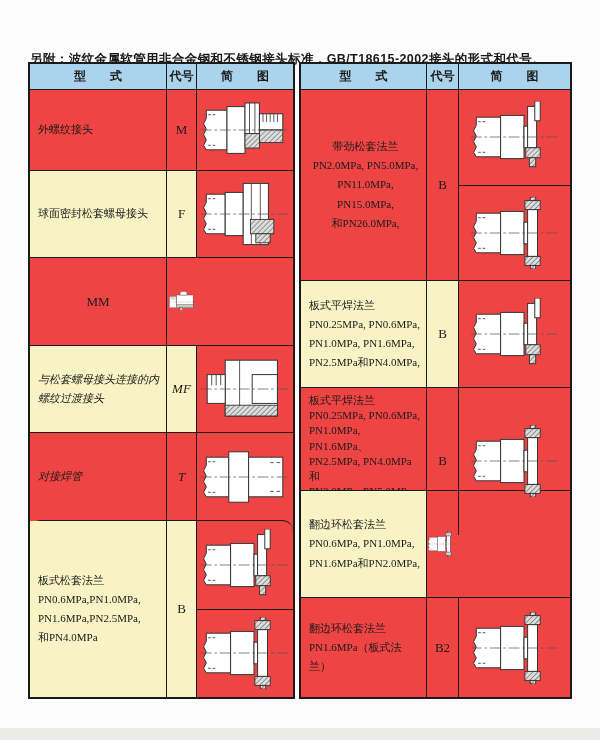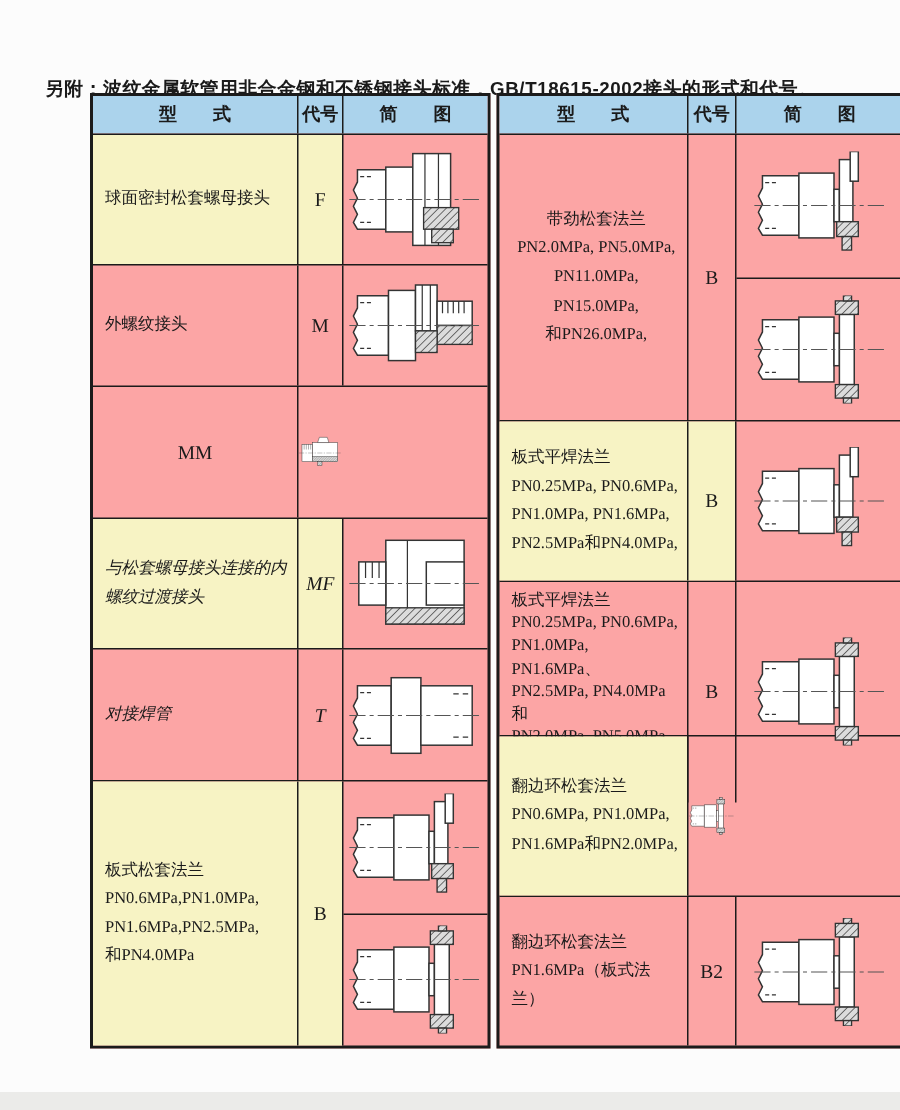--- a/index.html
+++ b/index.html
@@ -20,22 +20,21 @@
     font-size: 12.5px;
     font-weight: bold;
     letter-spacing: 0.4px;
     white-space: nowrap;
     margin-top: 41px;
   }
   .ftable {
     position: absolute;
     top: 62px;
     border: 2px solid var(--border, #1b1b1b);
-    background: #fca5a5;
-    margin-left: 32px;
+    background: #ef4444;
   }
   #left-table  { left: 28px;  width: 267px; }
   #right-table { left: 299px; width: 273px; }
 
   .thead, .trow { display: grid; }
   #left-table  .thead, #left-table  .trow { grid-template-columns: 136px 30px 1fr; }
   #right-table .thead, #right-table .trow { grid-template-columns: 125px 32px 1fr; }
 
   .thead {
     height: 25px;
@@ -96,47 +95,21 @@
 
 <div class="page">
   <div class="title">另附：波纹金属软管用非合金钢和不锈钢接头标准，GB/T18615-2002接头的形式和代号。</div>
 
   <div class="ftable" id="left-table">
     <div class="thead">
       <div class="hcell">型　　式</div>
       <div class="hcell">代号</div>
       <div class="hcell">简　　图</div>
     </div>
-  <div class="trow" style="height: 87px;">
-        <div class="cell type-cell hl">球面密封松套螺母接头</div>
-        <div class="cell code-cell hl">F</div>
-        <div class="cell diagram-cell">
-          <div class="subcell">
-            <svg class="fitting-svg" viewBox="0 0 100 80" xmlns="http://www.w3.org/2000/svg">
-              <defs>
-                <pattern id="hp2" width="4" height="4" patternUnits="userSpaceOnUse" patternTransform="rotate(45)">
-                  <rect width="4" height="4" fill="#dcdcdc"></rect>
-                  <line x1="0" y1="0" x2="0" y2="4" stroke="#444" stroke-width="1.1"></line>
-                </pattern>
-              </defs>
-              <polygon points="7,18 28,18 28,62 7,62 4,57 7,51 4,45 7,39 4,33 7,27" fill="#fff" stroke="#333" stroke-width="1.1"></polygon>
-              <line x1="9" y1="23" x2="19" y2="23" stroke="#333" stroke-width="0.9" stroke-dasharray="3 2"></line>
-              <line x1="9" y1="57" x2="19" y2="57" stroke="#333" stroke-width="0.9" stroke-dasharray="3 2"></line>
-              <rect x="28" y="16" width="20" height="48" fill="#fff" stroke="#333" stroke-width="1.1"></rect>
-              <rect x="48" y="6" width="28" height="68" fill="#fff" stroke="#333" stroke-width="1.1"></rect>
-              <line x1="57" y1="6" x2="57" y2="74" stroke="#333" stroke-width="0.9"></line>
-              <line x1="67" y1="6" x2="67" y2="74" stroke="#333" stroke-width="0.9"></line>
-              <rect x="56" y="46" width="26" height="16" fill="url(#hp2)" stroke="#333" stroke-width="1"></rect>
-              <rect x="62" y="62" width="16" height="10" fill="url(#hp2)" stroke="#333" stroke-width="1"></rect>
-              <line x1="1" y1="40" x2="99" y2="40" stroke="#555" stroke-width="0.8" stroke-dasharray="12 3 3 3"></line>
-            </svg>
-          </div>
-        </div>
-      </div>
-      <div class="trow" style="height: 81px;">
+  <div class="trow" style="height: 81px;">
         <div class="cell type-cell">外螺纹接头</div>
         <div class="cell code-cell">M</div>
         <div class="cell diagram-cell">
           <div class="subcell">
             <svg class="fitting-svg" viewBox="0 0 100 80" xmlns="http://www.w3.org/2000/svg">
               <defs>
                 <pattern id="hp1" width="4" height="4" patternUnits="userSpaceOnUse" patternTransform="rotate(45)">
                   <rect width="4" height="4" fill="#dcdcdc"></rect>
                   <line x1="0" y1="0" x2="0" y2="4" stroke="#444" stroke-width="1.1"></line>
                 </pattern>
@@ -154,20 +127,46 @@
               <line x1="78" y1="22" x2="78" y2="31" stroke="#333" stroke-width="0.9"></line>
               <line x1="82" y1="22" x2="82" y2="31" stroke="#333" stroke-width="0.9"></line>
               <line x1="86" y1="22" x2="86" y2="31" stroke="#333" stroke-width="0.9"></line>
               <rect x="66" y="40" width="26" height="14" fill="url(#hp1)" stroke="#333" stroke-width="1"></rect>
               <rect x="50" y="44" width="16" height="16" fill="url(#hp1)" stroke="#333" stroke-width="1"></rect>
               <line x1="1" y1="40" x2="99" y2="40" stroke="#555" stroke-width="0.8" stroke-dasharray="12 3 3 3"></line>
             </svg>
           </div>
         </div>
       </div>
+      <div class="trow" style="height: 87px;">
+        <div class="cell type-cell hl">球面密封松套螺母接头</div>
+        <div class="cell code-cell hl">F</div>
+        <div class="cell diagram-cell">
+          <div class="subcell">
+            <svg class="fitting-svg" viewBox="0 0 100 80" xmlns="http://www.w3.org/2000/svg">
+              <defs>
+                <pattern id="hp2" width="4" height="4" patternUnits="userSpaceOnUse" patternTransform="rotate(45)">
+                  <rect width="4" height="4" fill="#dcdcdc"></rect>
+                  <line x1="0" y1="0" x2="0" y2="4" stroke="#444" stroke-width="1.1"></line>
+                </pattern>
+              </defs>
+              <polygon points="7,18 28,18 28,62 7,62 4,57 7,51 4,45 7,39 4,33 7,27" fill="#fff" stroke="#333" stroke-width="1.1"></polygon>
+              <line x1="9" y1="23" x2="19" y2="23" stroke="#333" stroke-width="0.9" stroke-dasharray="3 2"></line>
+              <line x1="9" y1="57" x2="19" y2="57" stroke="#333" stroke-width="0.9" stroke-dasharray="3 2"></line>
+              <rect x="28" y="16" width="20" height="48" fill="#fff" stroke="#333" stroke-width="1.1"></rect>
+              <rect x="48" y="6" width="28" height="68" fill="#fff" stroke="#333" stroke-width="1.1"></rect>
+              <line x1="57" y1="6" x2="57" y2="74" stroke="#333" stroke-width="0.9"></line>
+              <line x1="67" y1="6" x2="67" y2="74" stroke="#333" stroke-width="0.9"></line>
+              <rect x="56" y="46" width="26" height="16" fill="url(#hp2)" stroke="#333" stroke-width="1"></rect>
+              <rect x="62" y="62" width="16" height="10" fill="url(#hp2)" stroke="#333" stroke-width="1"></rect>
+              <line x1="1" y1="40" x2="99" y2="40" stroke="#555" stroke-width="0.8" stroke-dasharray="12 3 3 3"></line>
+            </svg>
+          </div>
+        </div>
+      </div>
       <div class="trow" style="height: 88px;">
         <div class="cell code-cell">MM</div>
         <div class="cell diagram-cell">
           <div class="subcell">
             <svg class="fitting-svg" viewBox="0 0 100 80" xmlns="http://www.w3.org/2000/svg">
               <defs>
                 <pattern id="hp3" width="4" height="4" patternUnits="userSpaceOnUse" patternTransform="rotate(45)">
                   <rect width="4" height="4" fill="#dcdcdc"></rect>
                   <line x1="0" y1="0" x2="0" y2="4" stroke="#444" stroke-width="1.1"></line>
                 </pattern>
@@ -229,21 +228,21 @@
               <line x1="9" y1="57" x2="19" y2="57" stroke="#333" stroke-width="0.9" stroke-dasharray="3 2"></line>
               <rect x="32" y="12" width="22" height="56" fill="#fff" stroke="#333" stroke-width="1.1"></rect>
               <rect x="54" y="18" width="38" height="44" fill="#fff" stroke="#333" stroke-width="1.1"></rect>
               <line x1="78" y1="24" x2="90" y2="24" stroke="#333" stroke-width="0.9" stroke-dasharray="4 3"></line>
               <line x1="78" y1="56" x2="90" y2="56" stroke="#333" stroke-width="0.9" stroke-dasharray="4 3"></line>
               <line x1="1" y1="40" x2="99" y2="40" stroke="#555" stroke-width="0.8" stroke-dasharray="12 3 3 3"></line>
             </svg>
           </div>
         </div>
       </div>
-      <div class="trow" style="height: 177px;">
+      <div class="trow" style="height: 177px; border-radius: 11px;">
         <div class="cell type-cell hl">板式松套法兰
 PN0.6MPa,PN1.0MPa,
 PN1.6MPa,PN2.5MPa,
 和PN4.0MPa</div>
         <div class="cell code-cell hl">B</div>
         <div class="cell diagram-cell">
           <div class="subcell" style="height: 88px;">
             <svg class="fitting-svg" viewBox="0 0 100 80" xmlns="http://www.w3.org/2000/svg">
               <defs>
                 <pattern id="hp6" width="4" height="4" patternUnits="userSpaceOnUse" patternTransform="rotate(45)">

